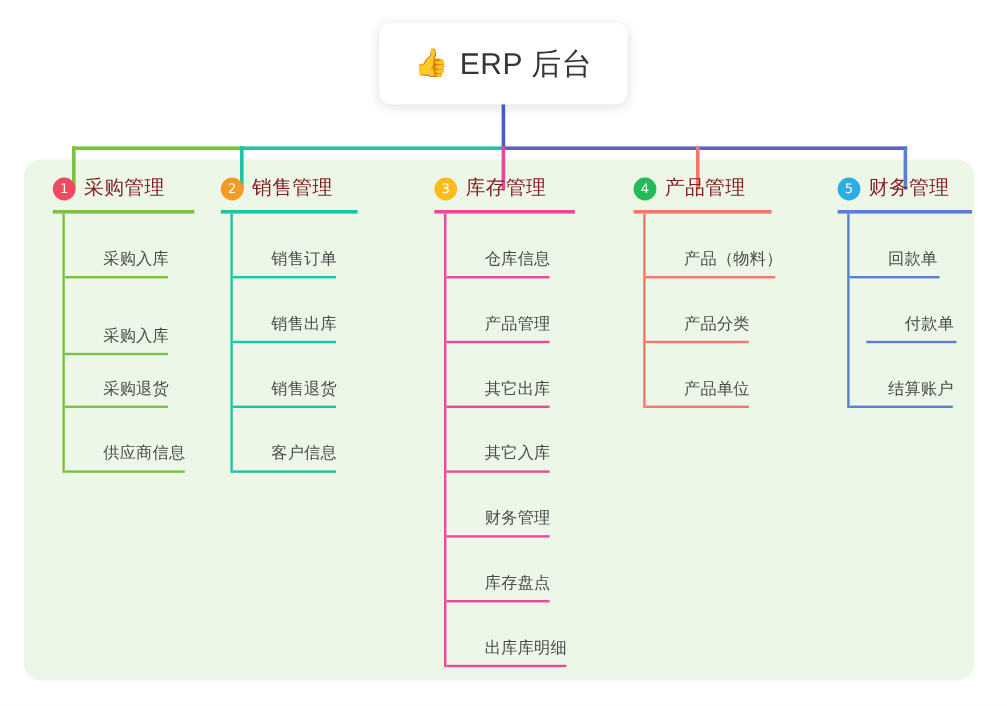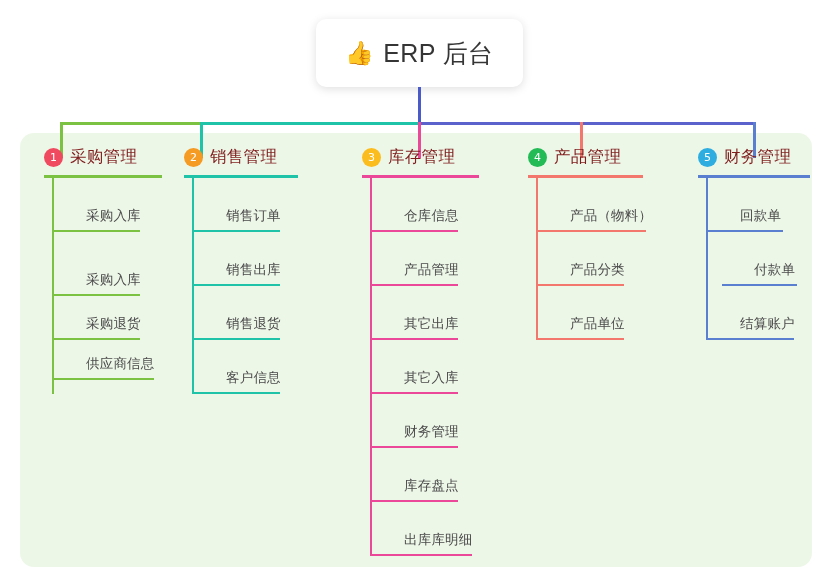--- a/index.html
+++ b/index.html
@@ -162,21 +162,21 @@
         <div class="item-rule" style="background: rgb(124, 194, 66); width: 86px;"></div>
       </div>
       <div class="item" style="top: 64px; width: 90px;">
         <span class="item-label">采购入库</span>
         <div class="item-rule" style="background: rgb(124, 194, 66); width: 86px;"></div>
       </div>
       <div class="item" style="top: 108px; width: 90px;">
         <span class="item-label">采购退货</span>
         <div class="item-rule" style="background: rgb(124, 194, 66); width: 86px;"></div>
       </div>
-      <div class="item" style="top: 148px; width: 104px;">
+      <div class="item" style="top: 162px; width: 104px;">
         <span class="item-label">供应商信息</span>
         <div class="item-rule" style="background: rgb(124, 194, 66); width: 100px;"></div>
       </div>
     </div>
 </div>
 
 <div class="column" style="left:184px;">
   <div class="col-head">
     <span class="badge" style="background: rgb(245, 154, 35);">2</span>
     <span class="col-title">销售管理</span>

